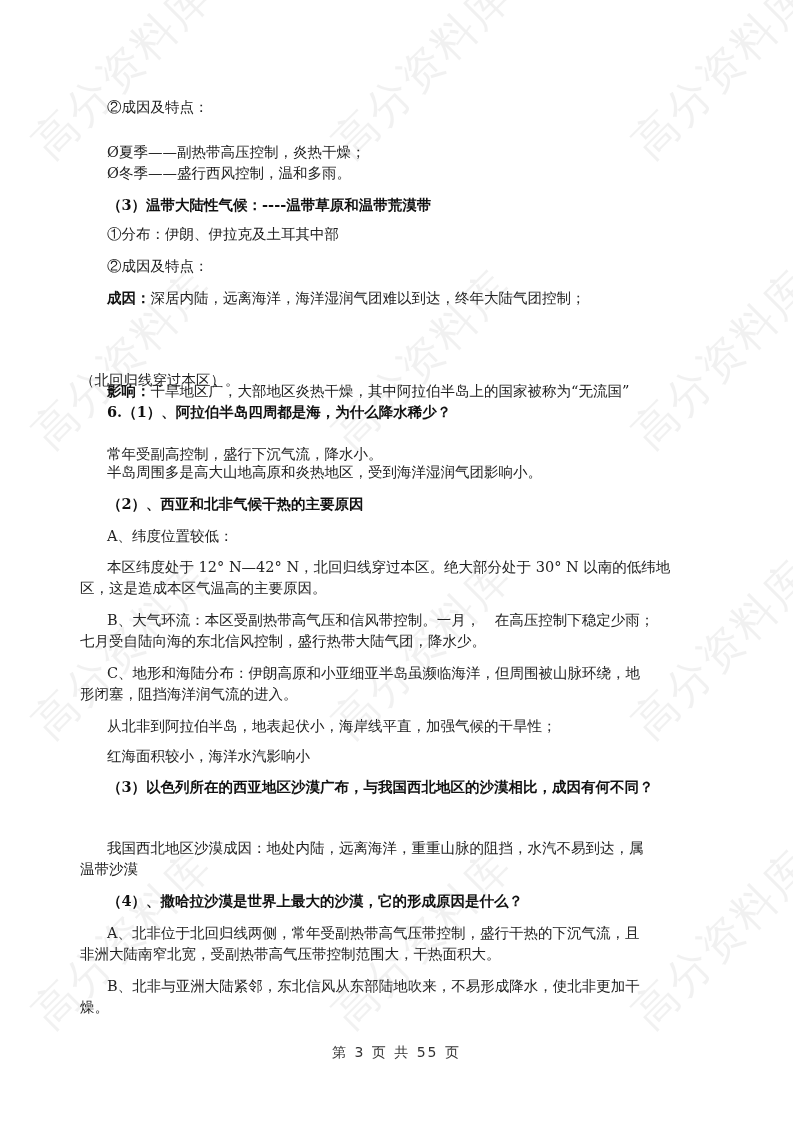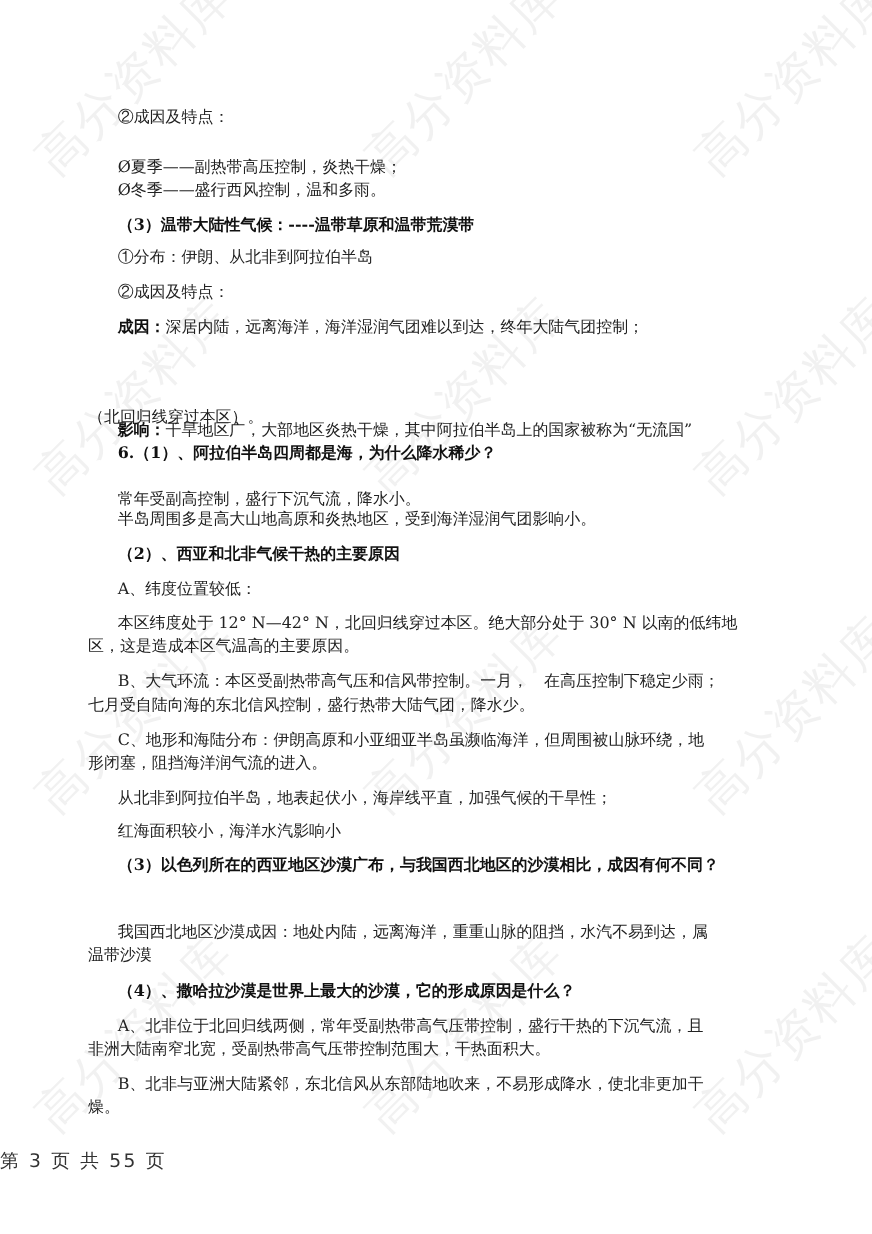--- a/index.html
+++ b/index.html
@@ -4,21 +4,21 @@
 <style>
   html, body { margin: 0; padding: 0; background: #ffffff; }
   body { width: 793px; height: 1122px; position: relative; overflow: hidden;
          font-family: "DejaVu Serif", "Liberation Serif", serif; color: #222; }
   .wm-layer { position: absolute; inset: 0; pointer-events: none; z-index: 0; }
   .wm { position: absolute; font-family: "DejaVu Sans", sans-serif; font-size: 44px; color: rgba(0,0,0,0.055);
         transform: rotate(-45deg); transform-origin: left top; white-space: nowrap; letter-spacing: 2px; }
   .page { position: absolute; left: 0; top: 0; width: 793px; height: 905px; z-index: 1; }
   .line { position: absolute; font-size: 14.5px; line-height: 20px; white-space: nowrap; }
   .b { font-weight: bold; color: #111; }
-  .footer { position: absolute; top: 1044px; left: 0; width: 793px; font-size: 17px; color: #333;
+  .footer { position: absolute; top: 1044px; left: 0; width: 793px; text-align: center; font-size: 14px; color: #333;
             font-family: "DejaVu Sans", sans-serif; letter-spacing: 2px; }
 </style>
 </head>
 <body>
 
 <div class="wm-layer" id="wm">
     <div class="wm" style="left: 20px; top: 130px;">高分资料库</div>
     <div class="wm" style="left: 320px; top: 130px;">高分资料库</div>
     <div class="wm" style="left: 620px; top: 130px;">高分资料库</div>
     <div class="wm" style="left: 20px; top: 420px;">高分资料库</div>
@@ -30,21 +30,21 @@
     <div class="wm" style="left: 20px; top: 1000px;">高分资料库</div>
     <div class="wm" style="left: 320px; top: 1000px;">高分资料库</div>
     <div class="wm" style="left: 620px; top: 1000px;">高分资料库</div>
   </div>
 
 <div class="page" id="page">
     <div class="line" style="left: 107px; top: 97px;"><span>②成因及特点：</span></div>
     <div class="line" style="left: 107px; top: 130px; margin-top: 12px;"><span>Ø夏季——副热带高压控制，炎热干燥；</span></div>
     <div class="line" style="left: 107px; top: 163px;"><span>Ø冬季——盛行西风控制，温和多雨。</span></div>
     <div class="line b" style="left: 107px; top: 195px;"><span>（3）温带大陆性气候：----温带草原和温带荒漠带</span></div>
-    <div class="line" style="left: 107px; top: 224px;"><span>①分布：伊朗、从北非到阿拉伯半岛</span></div>
+    <div class="line" style="left: 107px; top: 224px;"><span>①分布：伊朗、伊拉克及土耳其中部</span></div>
     <div class="line" style="left: 107px; top: 256px;"><span>②成因及特点：</span></div>
     <div class="line" style="left: 107px; top: 288px;"><span class="b">成因：</span><span>深居内陆，远离海洋，海洋湿润气团难以到达，终年大陆气团控制；</span></div>
     <div class="line" style="left: 107px; top: 349px; margin-top: 32px;"><span class="b">影响：</span><span>干旱地区广，大部地区炎热干燥，其中阿拉伯半岛上的国家被称为“无流国”</span></div>
     <div class="line" style="left: 80px; top: 370px;"><span>（北回归线穿过本区）。</span></div>
     <div class="line b" style="left: 107px; top: 402px;"><span>6.（1）、阿拉伯半岛四周都是海，为什么降水稀少？</span></div>
     <div class="line" style="left: 107px; top: 432px; margin-top: 12px;"><span>常年受副高控制，盛行下沉气流，降水小。</span></div>
     <div class="line" style="left: 107px; top: 462px;"><span>半岛周围多是高大山地高原和炎热地区，受到海洋湿润气团影响小。</span></div>
     <div class="line b" style="left: 107px; top: 494px;"><span>（2）、西亚和北非气候干热的主要原因</span></div>
     <div class="line" style="left: 107px; top: 526px;"><span>A、纬度位置较低：</span></div>
     <div class="line" style="left: 107px; top: 557px;"><span>本区纬度处于 12° N—42° N，北回归线穿过本区。绝大部分处于 30° N 以南的低纬地</span></div>

